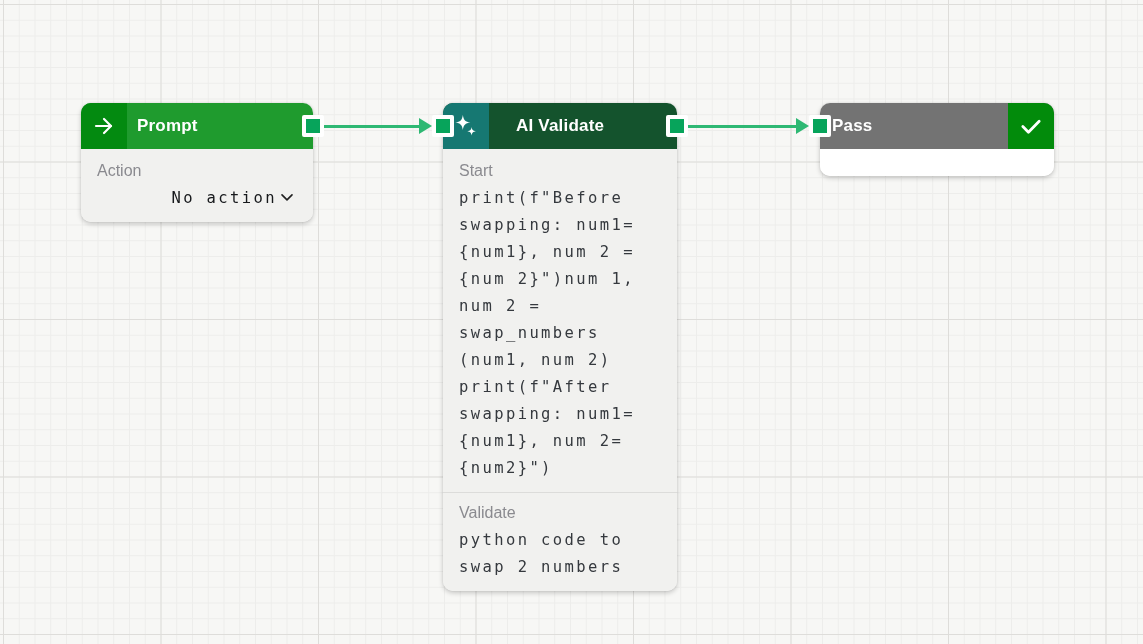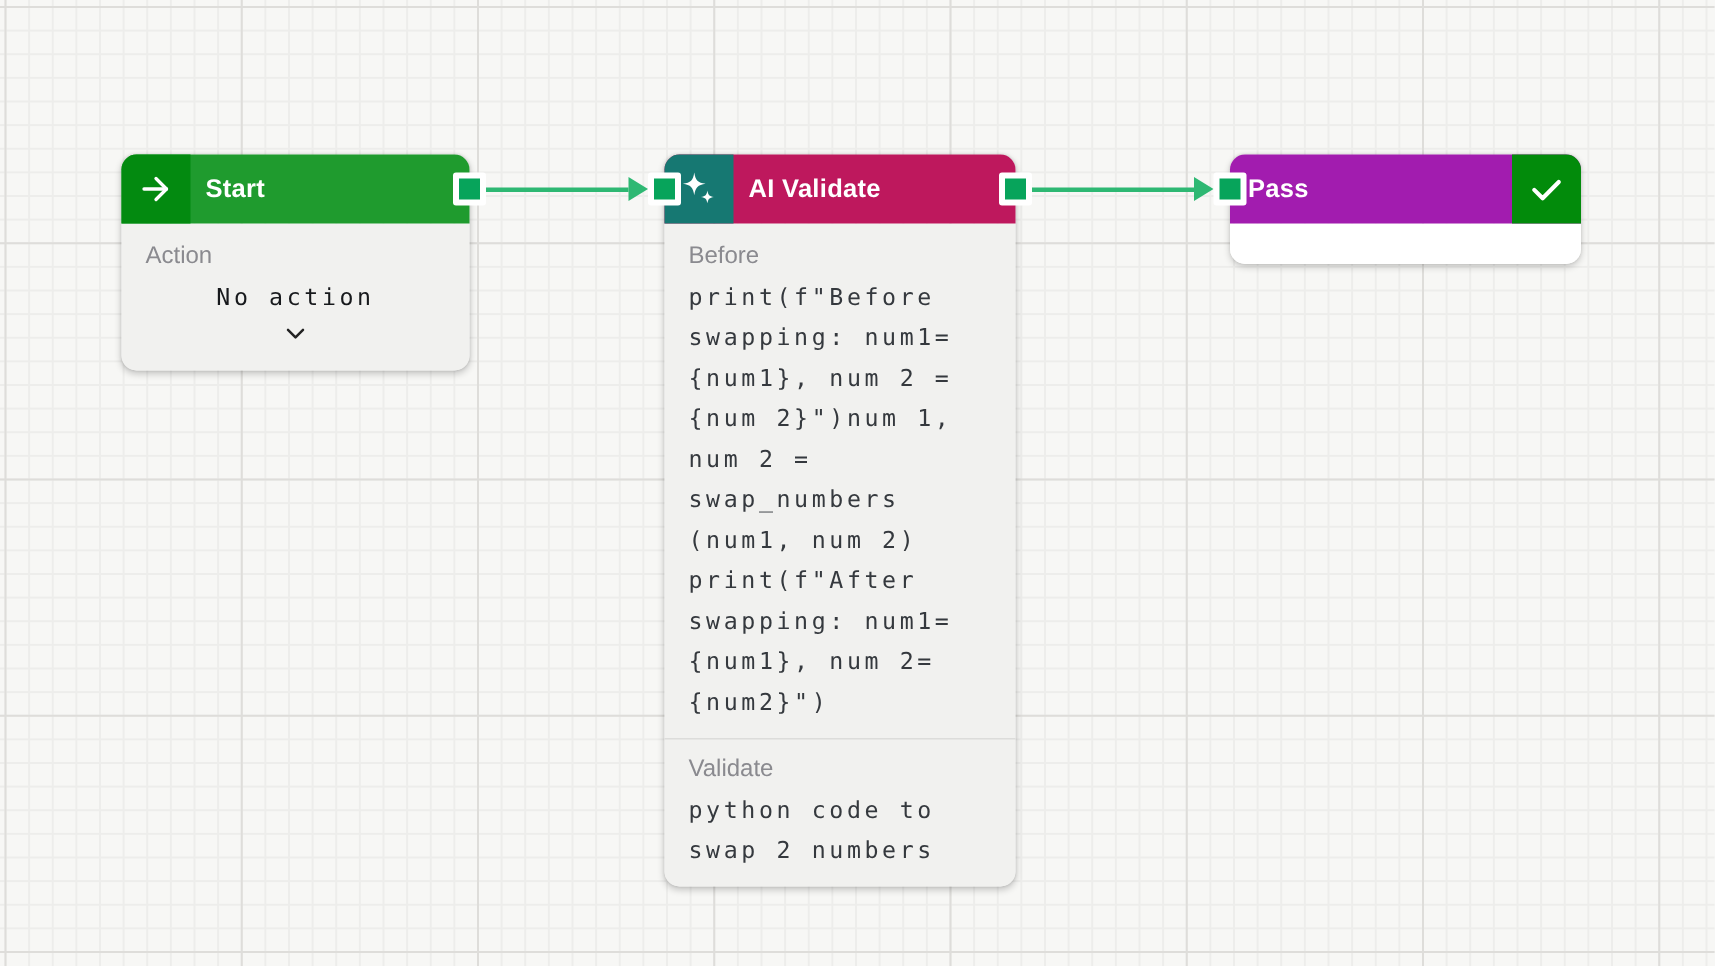--- a/index.html
+++ b/index.html
@@ -49,27 +49,27 @@
   }
 
   
   .node-start { left: 81px; top: 103px; width: 232px; }
   .node-start .node-header { background: #1f9b2e; }
   .node-start .icon-box { background: #038a10; }
   .node-start .node-title { margin-left: 10px; }
 
   
   .node-ai { left: 443px; top: 103px; width: 234px; }
-  .node-ai .node-header { background: #be185d; }
+  .node-ai .node-header { background: #14532d; gap: 17px; }
   .node-ai .icon-box { background: #167872; }
   .node-ai .node-title { margin-left: 10px; }
 
   
   .node-pass { left: 820px; top: 103px; width: 234px; }
-  .node-pass .node-header { background: #a21caf; }
+  .node-pass .node-header { background: #737373; }
   .node-pass .icon-box { background: #028b0b; }
   .node-pass .node-title { margin-left: 12px; }
   .node-pass .node-body { background: #ffffff; height: 27px; padding: 0; }
 
   .field-label {
     font-size: 16px;
     color: #8a8a8f;
     line-height: 19px;
     margin-bottom: 5px;
   }
@@ -79,21 +79,20 @@
     letter-spacing: 2.4px;
     color: #35393e;
     line-height: 27px;
     white-space: pre-wrap;
   }
   .select-row {
     display: flex;
     align-items: center;
     justify-content: flex-end;
     cursor: pointer;
-    flex-direction: column;
   }
   .select-row .mono { color: #17191c; }
   .divider {
     border: none;
     border-top: 1px solid #dcdcda;
     margin: 10px -16px 0 -16px;
   }
   .section-expected { padding-top: 10px; }
 
   
@@ -141,21 +140,21 @@
 </div>
 
 <div class="node node-start">
   <div class="node-header">
     <span class="icon-box left">
       <svg width="24" height="24" viewBox="0 0 24 24" fill="none" stroke="#ffffff" stroke-width="2.2" stroke-linecap="round" stroke-linejoin="round">
         <line x1="4" y1="12" x2="19" y2="12"></line>
         <polyline points="12 5 19 12 12 19"></polyline>
       </svg>
     </span>
-    <span class="node-title">Start</span>
+    <span class="node-title">Prompt</span>
     <div class="port port-right">
       <span class="port-inner"></span>
     </div>
   </div>
   <div class="node-body">
     <div class="field-label">Action</div>
     <div class="select-row">
       <span class="mono">No action</span>
       <span>
         <svg width="20" height="20" viewBox="0 0 24 24" fill="none" stroke="#222222" stroke-width="2" stroke-linecap="round" stroke-linejoin="round">
@@ -176,21 +175,21 @@
     </span>
     <span class="node-title">AI Validate</span>
     <div class="port port-left">
       <span class="port-inner"></span>
     </div>
     <div class="port port-right">
       <span class="port-inner"></span>
     </div>
   </div>
   <div class="node-body">
-    <div class="field-label">Before</div>
+    <div class="field-label">Start</div>
     <div class="mono">print(f"Before
 swapping: num1=
 {num1}, num 2 =
 {num 2}")num 1,
 num 2 =
 swap_numbers
 (num1, num 2)
 print(f"After
 swapping: num1=
 {num1}, num 2=

